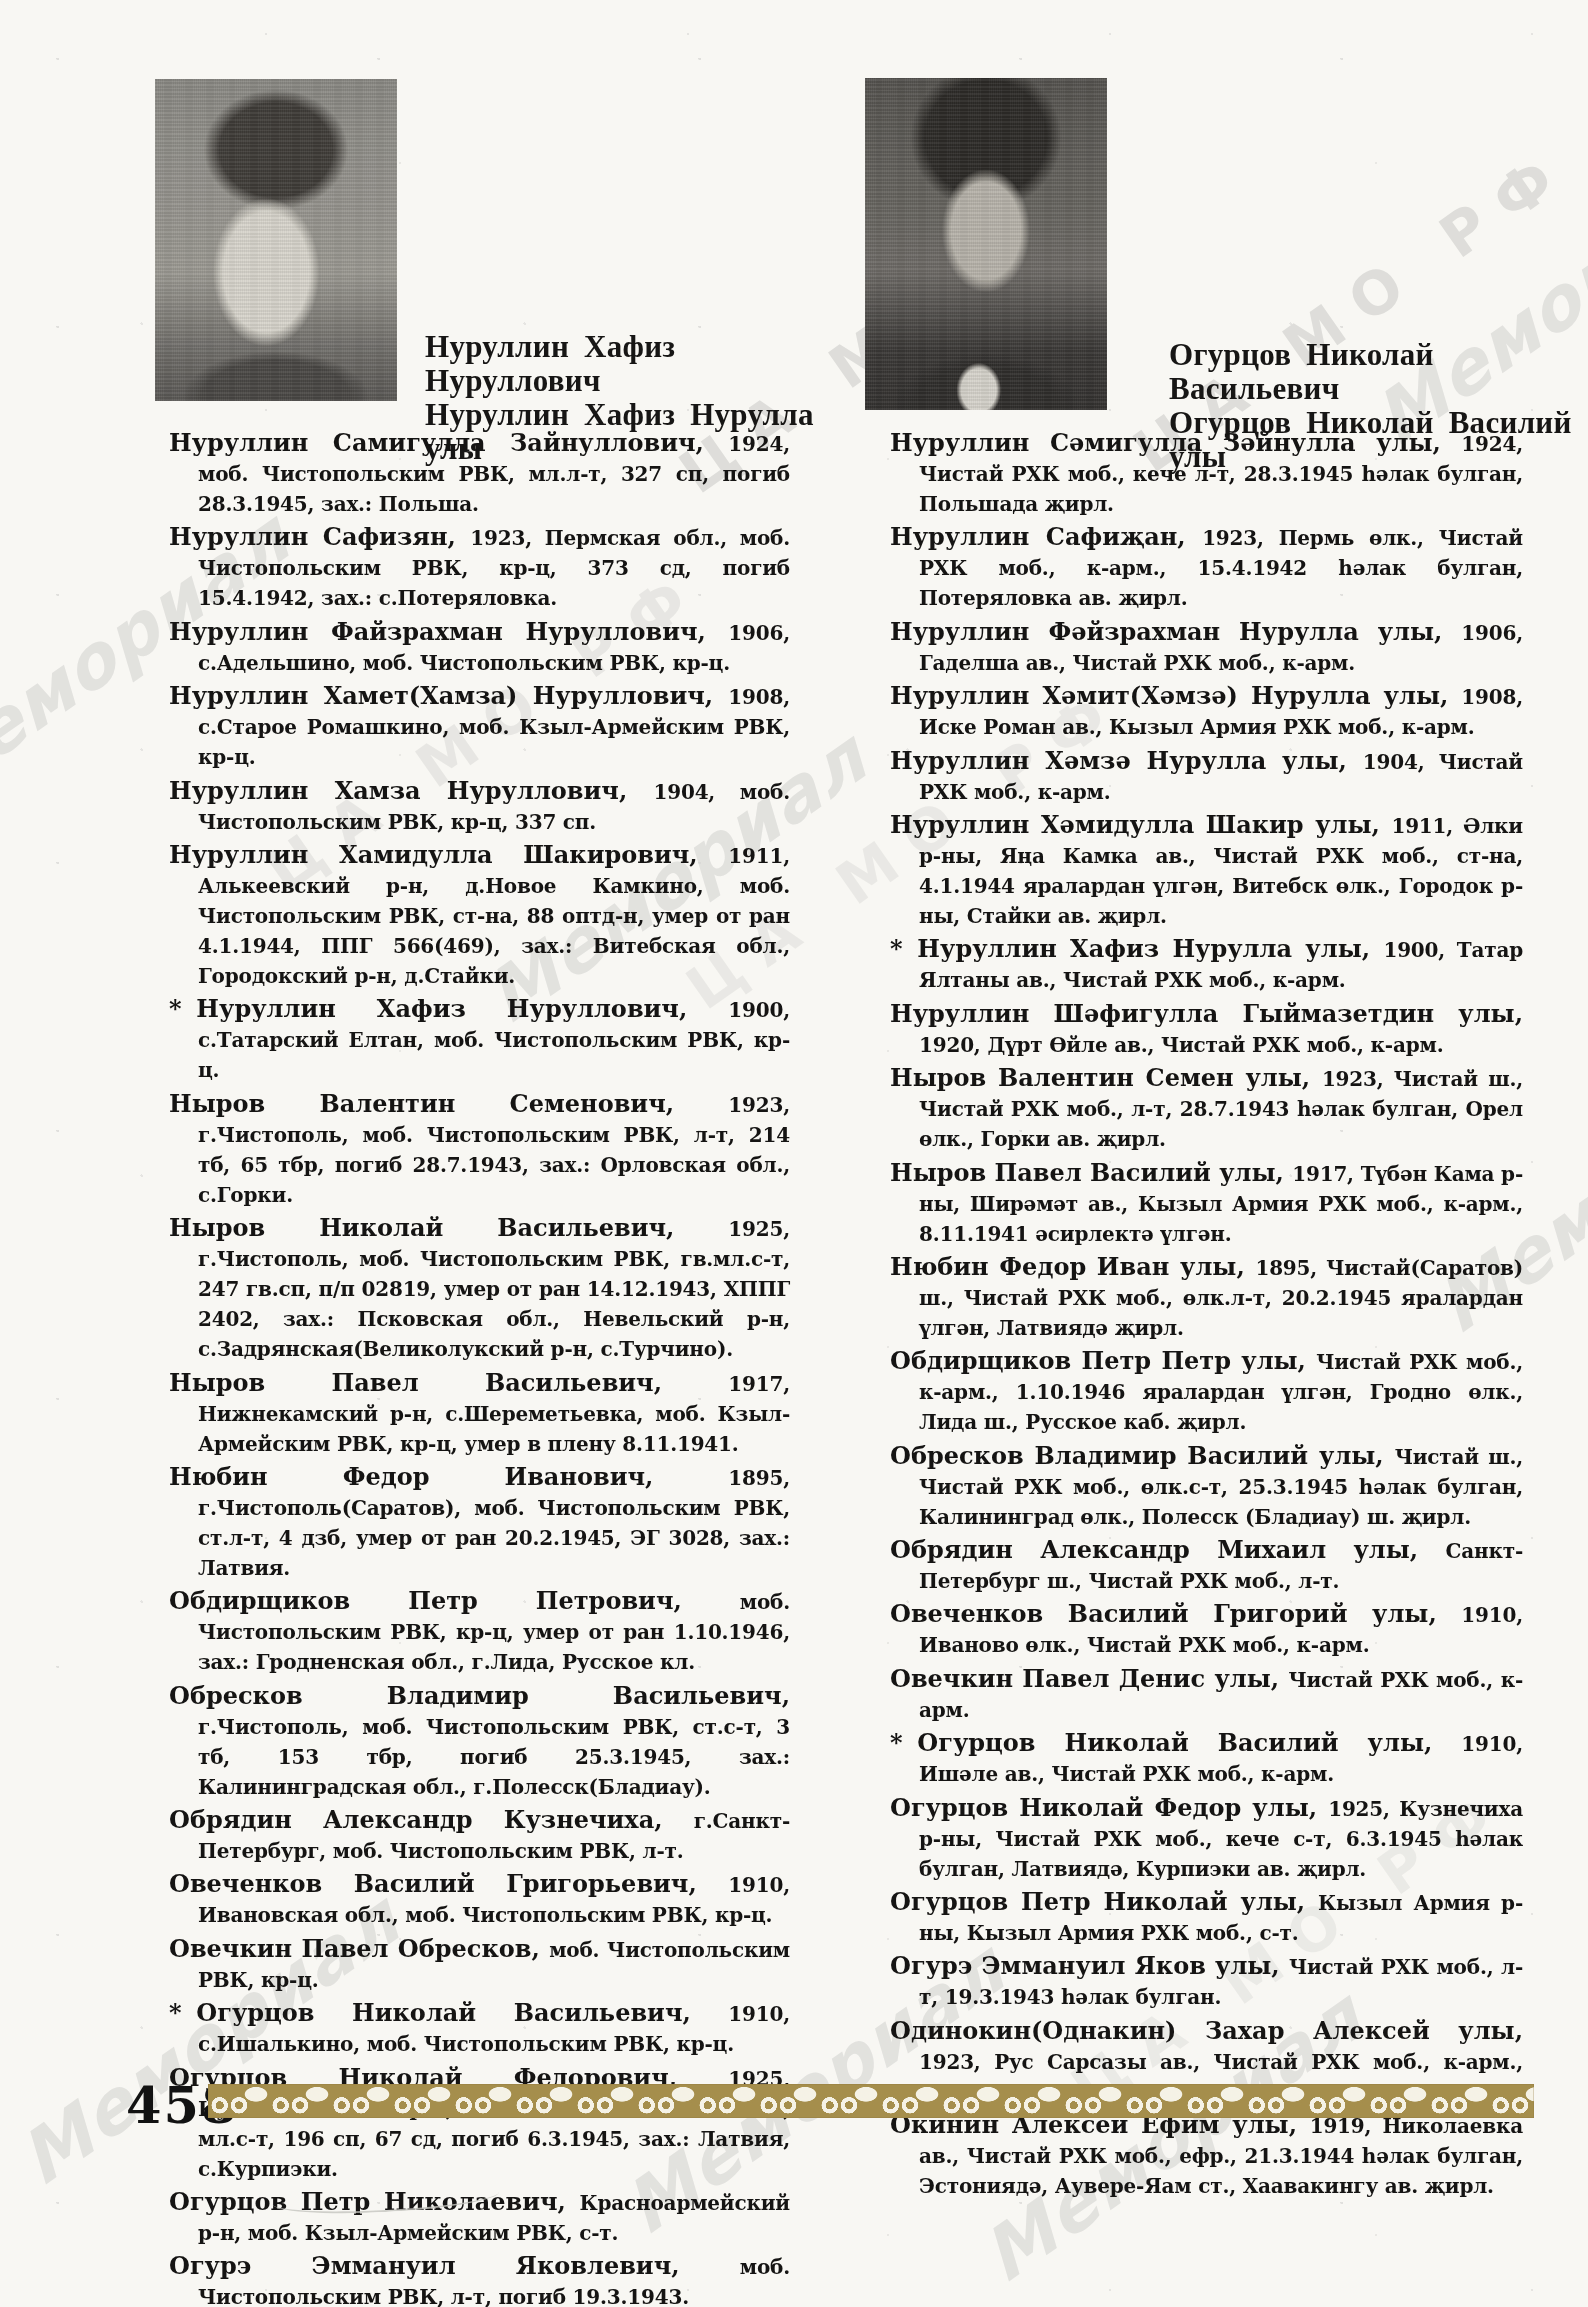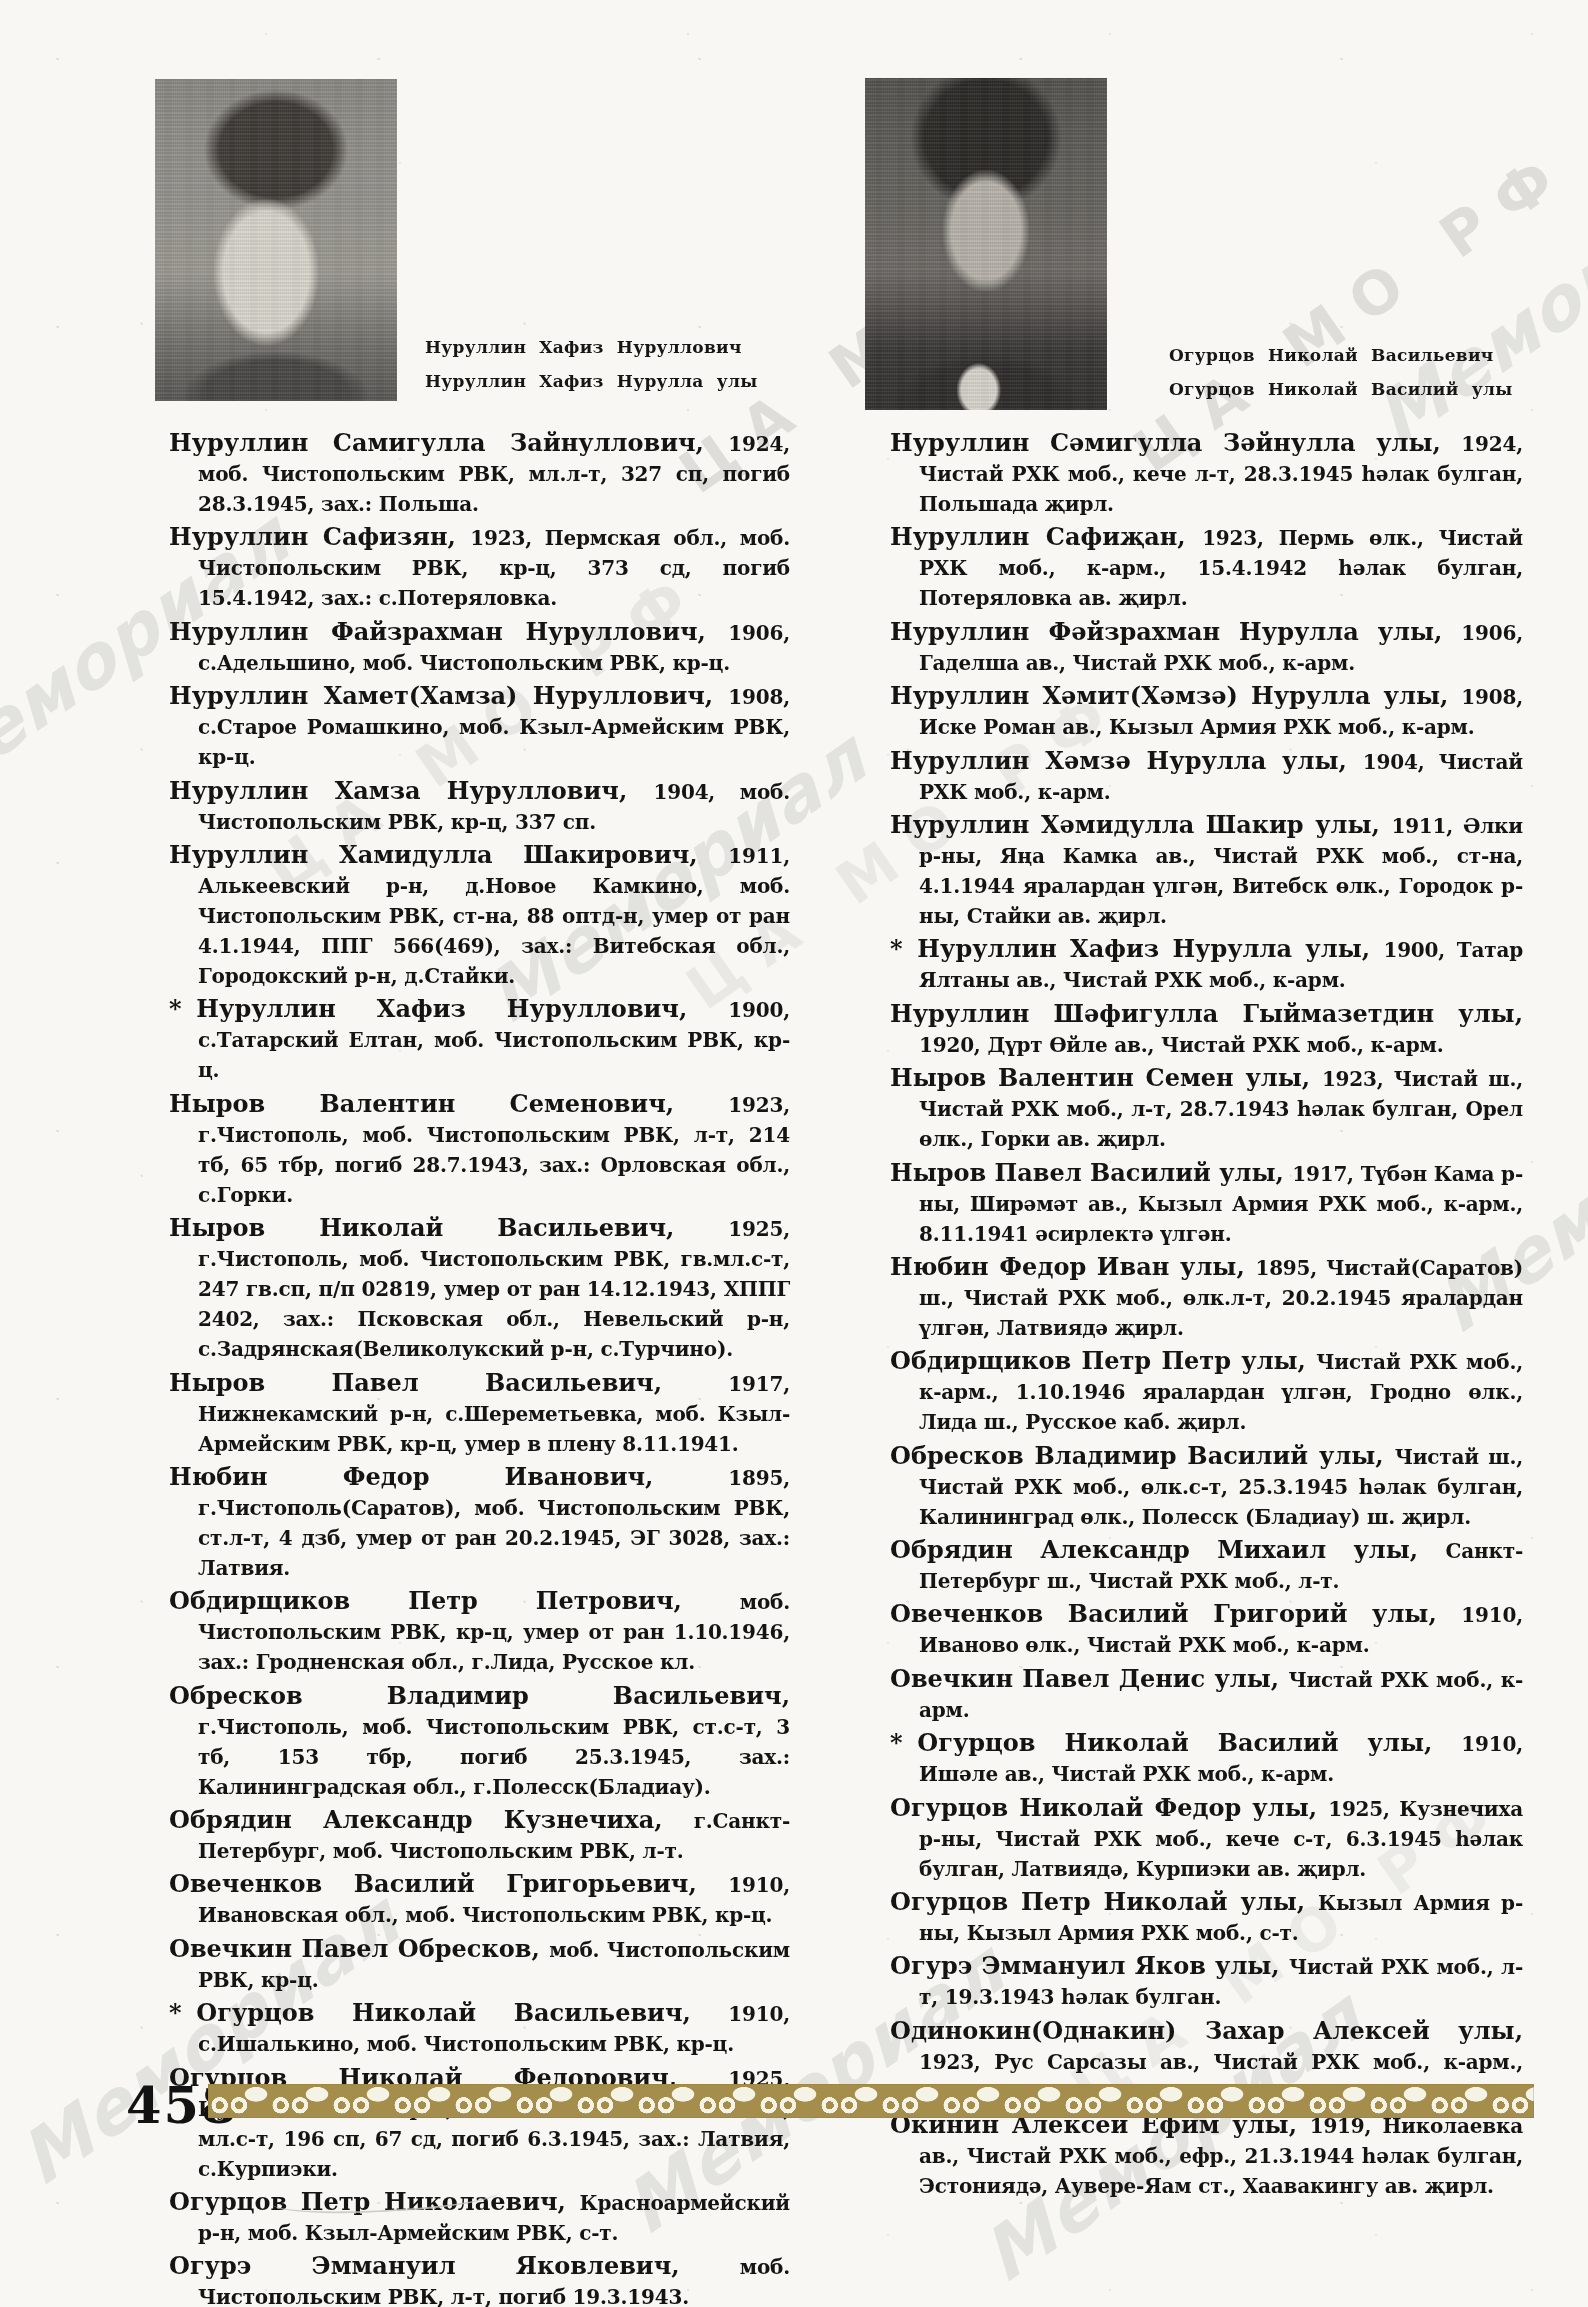--- a/index.html
+++ b/index.html
@@ -45,22 +45,22 @@
       radial-gradient(ellipse 105px 100px at 50% 18%, #2d2b28 0 58%, rgba(45,43,40,0) 72%),
       radial-gradient(ellipse 32px 39px at 47% 94%, #d6d3cb 0 55%, rgba(214,211,203,0) 70%),
       radial-gradient(ellipse 120px 72px at 50% 100%, #302e2c 0 62%, rgba(48,46,44,0) 78%),
       linear-gradient(180deg,#55534f 0%,#676560 38%,#6e6b67 58%,#3b3937 82%,#343230 100%);
   }
   .photo::after{content:"";position:absolute;inset:0;
     background:repeating-linear-gradient(0deg, rgba(255,255,255,.05) 0 0.7px, rgba(0,0,0,.05) 0.7px 1.4px),
                repeating-linear-gradient(90deg, rgba(255,255,255,.03) 0 0.7px, rgba(0,0,0,.03) 0.7px 2.1px);}
 
   
-  .caption{position:absolute;font-weight:bold;font-size:17px;line-height:34px;
-           word-spacing:6.9px;letter-spacing:0.3px;color:#171615;}
+  .caption{position:absolute;font-weight:bold;font-size:31px;line-height:34px;
+           word-spacing:6.9px;letter-spacing:0.3px;color:#171615;font-family:Liberation Serif, serif;}
   .caption-left{left:425px;top:330px;width:396px;}
   .caption-right{left:1169px;top:338px;width:413px;}
 
   
   .col{position:absolute;top:428px;width:647px;}
   .col-left{left:143px;}
   .col-right{left:864px;width:659px;}
   .entry{
     font-weight:bold;
     font-size:20px;line-height:30px;

